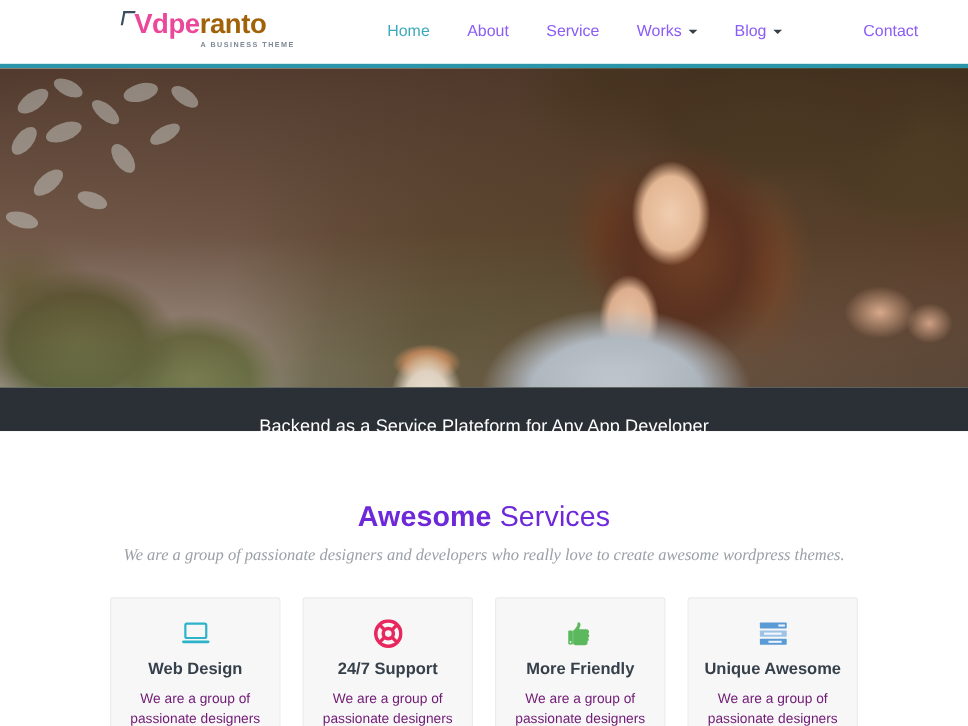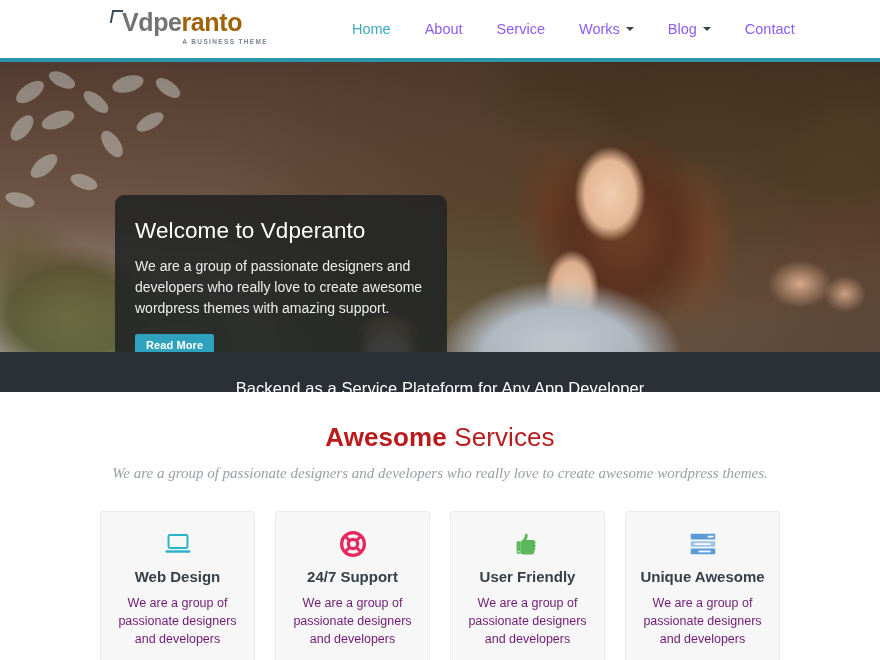--- a/index.html
+++ b/index.html
@@ -45,21 +45,21 @@
     border-top:2.5px solid #3d4c5c;
     border-left:2.5px solid #3d4c5c;
     transform:skewX(-11deg);
   }
   .logo-text{
     font-size:25px;
     font-weight:bold;
     letter-spacing:-0.4px;
     line-height:26px;
   }
-  .logo-dark{color:#737373;}
+  .logo-dark{color:#ec4899;}
   .logo-teal{color:#a16207;}
   .logo-tagline{
     font-size:6.5px;
     letter-spacing:1.35px;
     color:#7b8794;
     font-weight:bold;
     text-align:right;
     padding-right:2px;
     margin-top:3px;
   }
@@ -76,21 +76,21 @@
     font-size:14.5px;
     color:#8b5cf6;
     padding:0 0;
     margin-right:34px;
     cursor:pointer;
     white-space:nowrap;
     display:flex;
     align-items:center;
     text-decoration:none;
   }
-  .nav-item:last-child{margin-right:0;}
+  .nav-item:last-child{margin-right:0;margin-left:40px;}
   .nav-item.active{color:#3fa9bd;}
   .caret{
     display:inline-block;
     margin-left:6px;
     width:0;height:0;
     border-left:4px solid transparent;
     border-right:4px solid transparent;
     border-top:4.5px solid #36404a;
   }
 
@@ -206,23 +206,24 @@
   }
 
   
   .services{
     background:#ffffff;
     padding-top:30px;
   }
   .services-heading{
     text-align:center;
     font-size:26px;
-    color:#b91c1c;
+    color:#6d28d9;
     font-weight:normal;
     letter-spacing:.1px;
+    margin-top:32px;
   }
   .services-heading b{font-weight:bold;}
   .services-sub{
     text-align:center;
     font-family:"Liberation Serif",serif;
     font-style:italic;
     font-size:15px;
     color:#9aa0a6;
     margin-top:12px;
   }
@@ -314,25 +315,20 @@
       <ellipse cx="44" cy="104" rx="16" ry="8" transform="rotate(-40 44 104)"></ellipse>
       <ellipse cx="84" cy="120" rx="14" ry="7" transform="rotate(20 84 120)"></ellipse>
       <ellipse cx="150" cy="60" rx="15" ry="7" transform="rotate(-30 150 60)"></ellipse>
       <ellipse cx="168" cy="26" rx="14" ry="7" transform="rotate(35 168 26)"></ellipse>
       <ellipse cx="20" cy="138" rx="15" ry="7" transform="rotate(15 20 138)"></ellipse>
     </g>
   </svg>
 
   <div class="hero-vignette"></div>
 
-  <div class="hero-card">
-    <h1 class="hero-title">Welcome to Vdperanto</h1>
-    <p class="hero-copy">We are a group of passionate designers and developers who really love to create awesome wordpress themes with amazing support.</p>
-    <button class="btn-readmore">Read More</button>
-  </div>
 
 </section>
 
 <div class="tagline-bar">
   <span>Backend as a Service Plateform for Any App Developer</span>
 </div>
 
 <section class="services">
 
   <h2 class="services-heading"><b>Awesome</b><span> Services</span></h2>
@@ -365,21 +361,21 @@
     </div>
 
     <div class="card">
       <div class="card-icon">
         <svg width="24" height="25" viewBox="0 0 24 25">
           <path d="M9.6 1.6c1.9 0 2.3 1.5 2.1 2.8-.2 1.3-1.2 2.8-1.2 3.7h6.4c1.6 0 2.6 1 2.6 2.3 0 .8-.4 1.4-.9 1.8.7.3 1.1 1 1.1 1.8 0 .9-.5 1.5-1.1 1.8.4.4.6.9.6 1.5 0 .9-.6 1.6-1.3 1.8.2.4.3.8.3 1.2 0 1.3-1 2.3-2.6 2.3H8.3c-1.3 0-2.3-.5-3.3-1.2V9.4C7 8 9 5.2 9 3.6c0-.9.1-2 .6-2z" fill="#5cb85c"></path>
           <rect x="0.6" y="9.2" width="4.2" height="12.6" rx="0.9" fill="#5cb85c"></rect>
           <circle cx="2.7" cy="19.6" r="0.85" fill="#eef6ee"></circle>
         </svg>
       </div>
-      <div class="card-title">User Friendly</div>
+      <div class="card-title">More Friendly</div>
       <div class="card-text">We are a group of passionate designers and developers</div>
     </div>
 
     <div class="card">
       <div class="card-icon">
         <svg width="26" height="22" viewBox="0 0 26 22">
           <rect x="0.8" y="0.8" width="24.4" height="5.6" rx="0.7" fill="#5a9bd5"></rect>
           <rect x="0.8" y="8.2" width="24.4" height="5.6" rx="0.7" fill="#9dc3e6"></rect>
           <rect x="0.8" y="15.6" width="24.4" height="5.6" rx="0.7" fill="#5a9bd5"></rect>
           <rect x="17.6" y="2.7" width="6" height="1.9" fill="#eef4fb"></rect>

